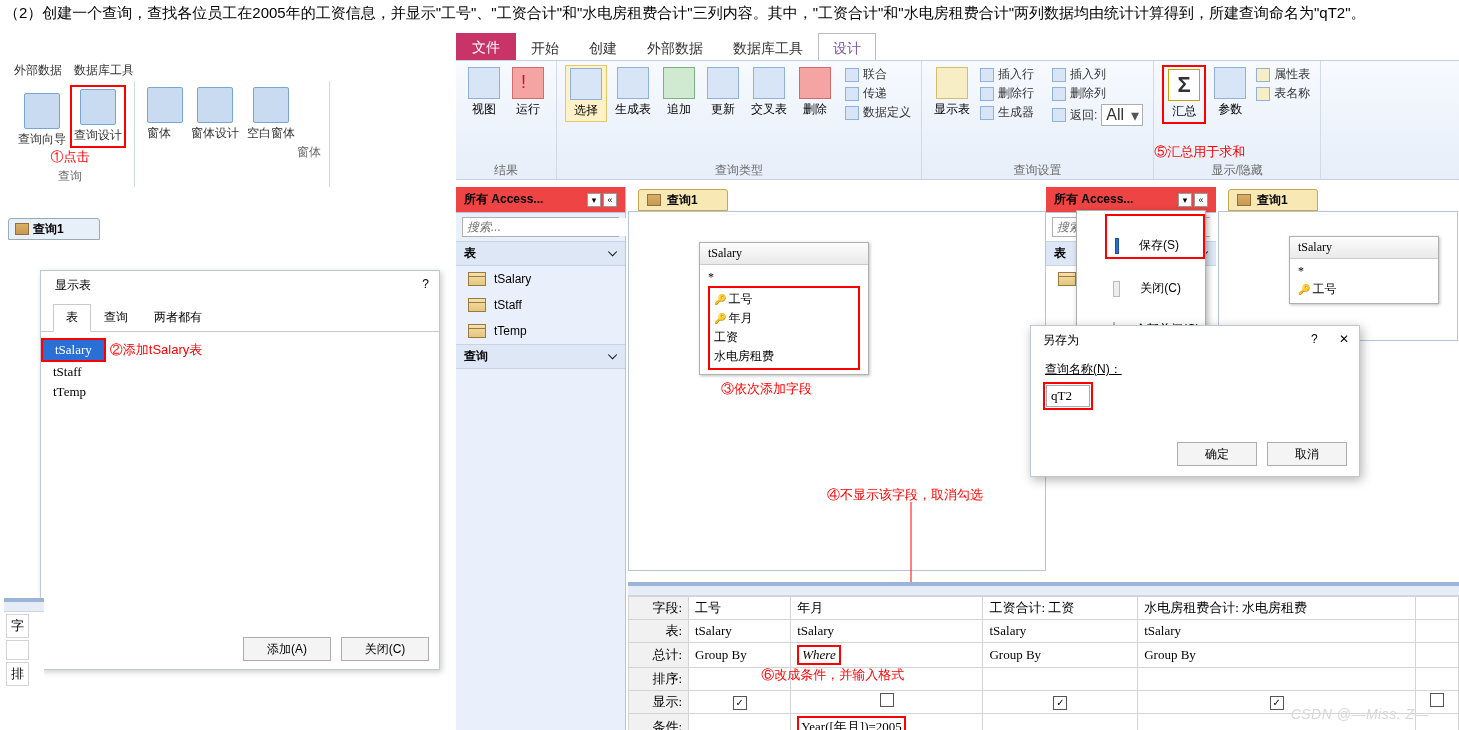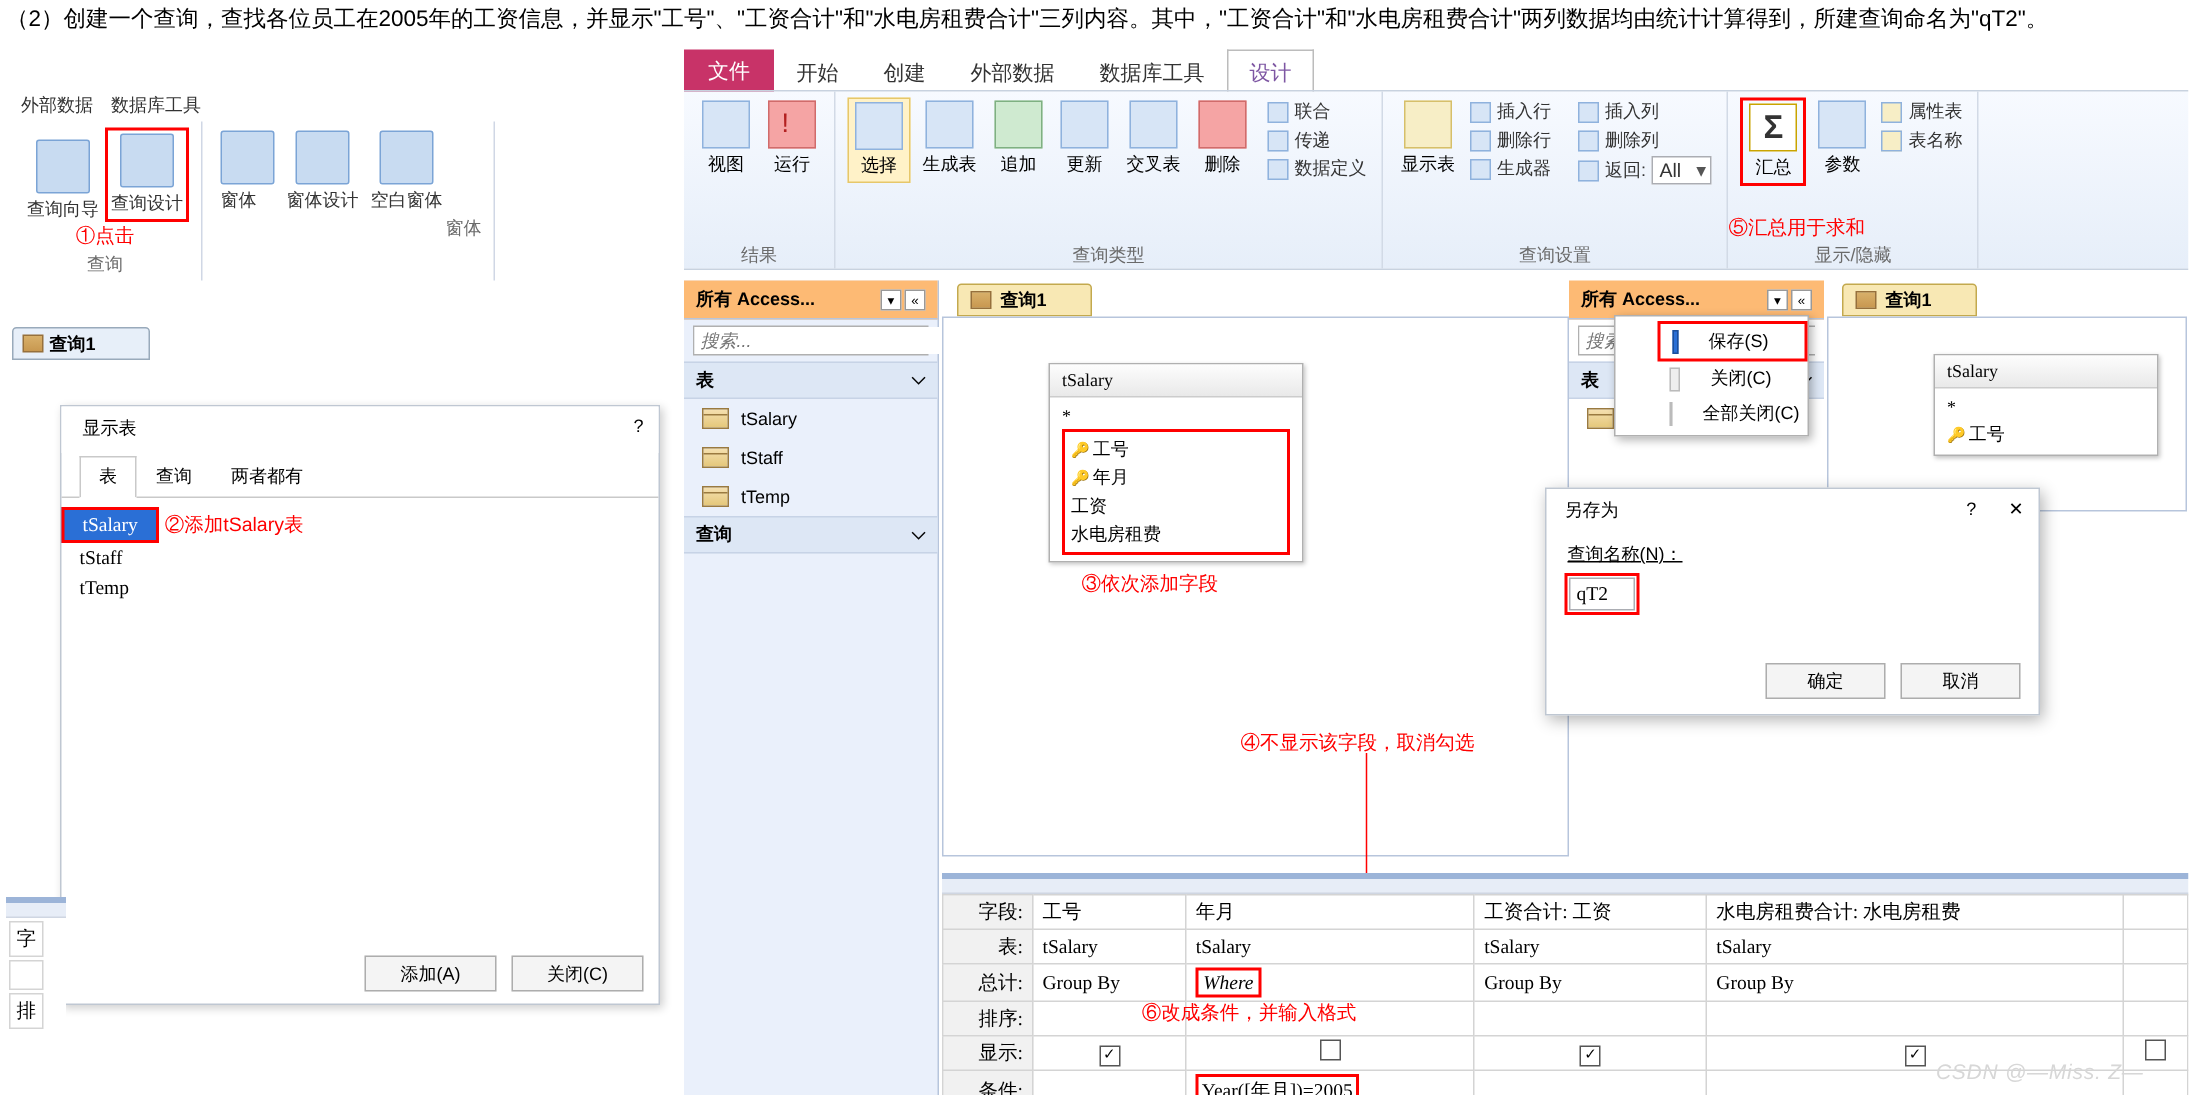--- a/index.html
+++ b/index.html
@@ -38,26 +38,26 @@
   .otab { padding:6px 14px 5px 14px; font-size:14px; color:#333; border:1px solid transparent; }
   .otab.active { background:#fff; border:1px solid #bcbcbc; border-bottom:1px solid #fff; color:#7e57a3; }
 
   .big-ribbon { position:absolute; top:60px; left:456px; right:0; height:120px; background:linear-gradient(#f7faff,#e6eef9); border-top:1px solid #c8d2df; border-bottom:1px solid #c8d2df; display:flex; }
   .grp { border-right:1px solid #d2dae6; padding:4px 8px 0 8px; display:flex; flex-direction:column; justify-content:space-between; }
   .grp .row { display:flex; align-items:flex-start; gap:4px; }
   .bigbtn { text-align:center; font-size:12px; padding:2px 4px; }
   .bigbtn .ic { width:32px; height:32px; margin:0 auto 2px auto; background:#d7e5f6; border:1px solid #8fb2dd; position:relative; }
   .smrow { font-size:12px; color:#333; display:flex; align-items:center; gap:4px; padding:1px 2px; white-space:nowrap; }
   .smrow .si { width:14px; height:14px; background:#d7e5f6; border:1px solid #8fb2dd; }
-  .sel-box { display:inline-block; border:1px solid #abadb3; background:#fff; padding:1px 18px 1px 4px; font-size:13px; position:relative; min-width:40px; }
+  .sel-box { display:inline-block; border:1px solid #abadb3; background:#fff; padding:1px 18px 1px 4px; font-size:16px; position:relative; min-width:40px; }
   .sel-box::after { content:"▾"; position:absolute; right:3px; top:1px; color:#555; }
 
   
   .navpane { position:absolute; top:187px; left:456px; width:170px; bottom:0; background:#eaf0fb; border-right:1px solid #b7c5dc; }
-  .nav-hd { background:#fdba74; padding:4px 8px; display:flex; align-items:center; justify-content:space-between; border-bottom:1px solid #b7c5dc; }
+  .nav-hd { background:#ef4444; padding:4px 8px; display:flex; align-items:center; justify-content:space-between; border-bottom:1px solid #b7c5dc; }
   .nav-hd .t { font-weight:bold; }
   .chev { width:14px; height:14px; border:1px solid #999; background:#fff; font-size:9px; text-align:center; line-height:12px; }
   .nav-search { display:flex; background:#fff; margin:4px 6px; border:1px solid #b0b0b0; }
   .nav-search input { border:none; flex:1; padding:2px 4px; font-size:12px; font-style:italic; color:#000000; outline:none; }
   .nav-search .sbtn { width:20px; display:flex; align-items:center; justify-content:center; border-left:1px solid #ccc; background:#f3f3f3; }
   .nav-cat { background:#dde7f5; padding:3px 8px; font-weight:bold; display:flex; justify-content:space-between; border-top:1px solid #c7d3e6; border-bottom:1px solid #c7d3e6; }
   .nav-item { display:flex; align-items:center; gap:8px; padding:6px 12px; }
   .nav-item .ticon { width:18px; height:14px; border:1px solid #9a7a40; background:linear-gradient(#f5e0b0,#e4c77a); position:relative; }
   .nav-item .ticon::before { content:""; position:absolute; left:0; right:0; top:3px; height:1px; background:#9a7a40; }
   .nav-item .qicon { width:18px; height:14px; border:1px solid #9a7a40; background:#e4c77a; position:relative; }
@@ -70,21 +70,21 @@
 
   
   .tbox { background:#fff; border:1px solid #b0b0b0; box-shadow:1px 1px 3px rgba(0,0,0,.25); }
   .tbox .thdr { background:linear-gradient(#fdfdfd,#e9e9e9); padding:3px 8px; border-bottom:1px solid #ccc; font-family:"SimSun"; }
   .tbox .tbody { padding:4px 8px; font-family:"SimSun"; }
   .tbox .fld { padding:1px 0; display:flex; align-items:center; gap:2px; }
   .key { color:#c7a400; font-size:10px; }
 
   
   .ctxmenu { position:absolute; background:#fff; border:1px solid #b0b0b0; box-shadow:2px 2px 6px rgba(0,0,0,.3); padding:3px 0; }
-  .ctxmenu .mi { display:flex; align-items:center; gap:20px; padding:3px 24px 3px 8px; white-space:nowrap;margin-left:28px; }
+  .ctxmenu .mi { display:flex; align-items:center; gap:20px; padding:21px 24px 3px 8px; white-space:nowrap;margin-left:28px; }
   .ctxmenu .mi .mic { width:16px; height:16px; border:1px solid #bbb; background:#eee; }
   .ctxmenu .mi .save { background:#2a6fd6; border-color:#1b4e9a; }
 
   
   .saveas { position:absolute; width:330px; background:#fff; border:1px solid #bfc7d2; box-shadow:2px 3px 10px rgba(0,0,0,.3); }
   .saveas .titlebar { padding:6px 10px 4px 12px; display:flex; justify-content:space-between; }
   .saveas .body { padding:6px 12px 2px 12px;text-decoration:underline; }
   .saveas label { display:block; padding:2px 0 4px 2px; }
   .saveas input { width:100%; border:1px solid #abadb3; padding:2px 4px; font-family:"SimSun"; font-size:13px; }
   .saveas .btns { display:flex; justify-content:flex-end; gap:10px; padding:12px 12px 10px; }

